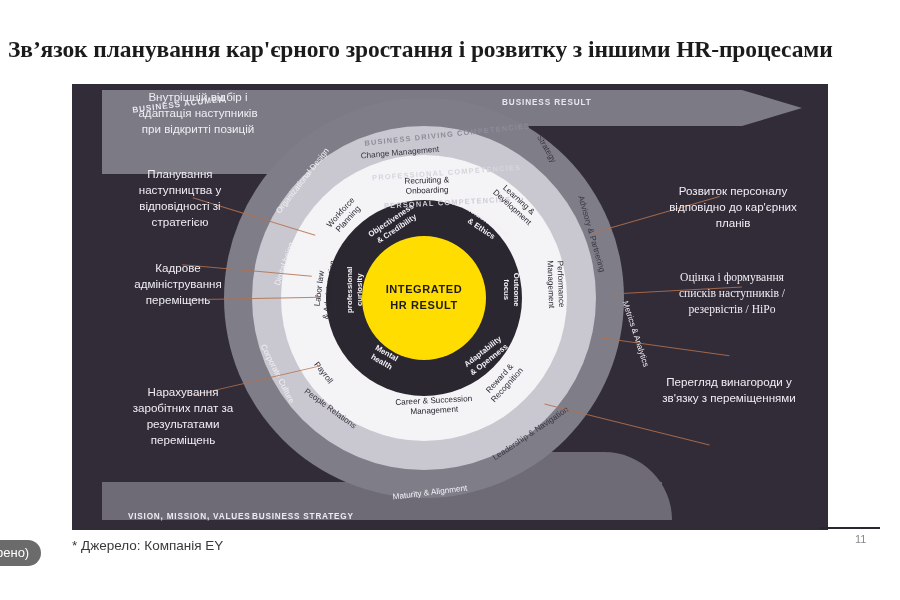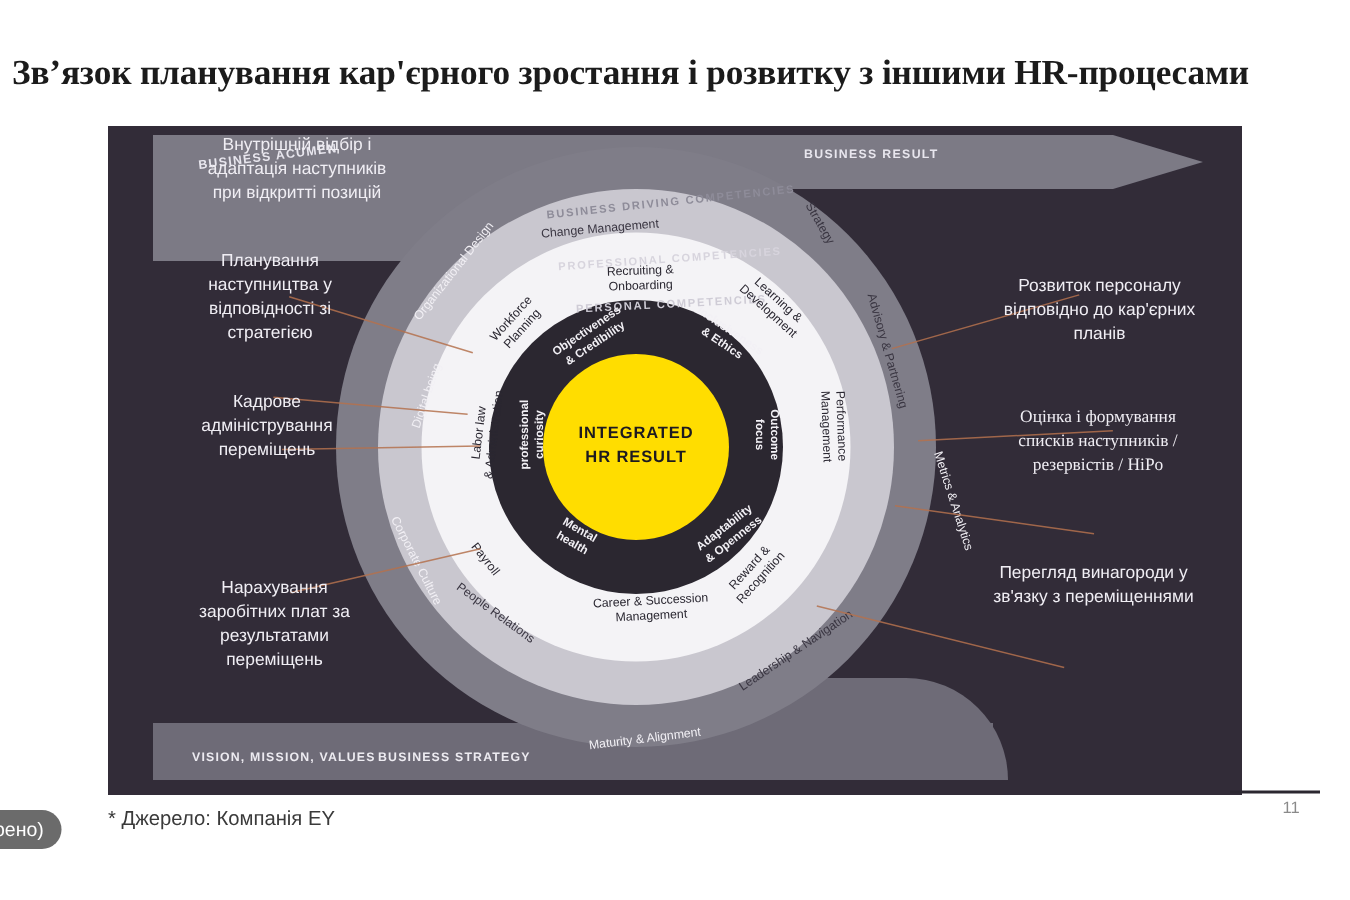--- a/index.html
+++ b/index.html
@@ -42,40 +42,40 @@
   }
   .banner-label {
     position: absolute;
     color: #e8e6ee;
     font-size: 8.2px;
     font-weight: 700;
     letter-spacing: 0.9px;
     white-space: nowrap;
   }
   #ba-label { left: 60px; top: 16px; transform: rotate(-7deg); }
-  #br-label { left: 464px; top: 14px; }
+  #br-label { left: 430px; top: 14px; }
 
   
   .bottom-bar {
     position: absolute; left: 30px; top: 398px; width: 560px; height: 38px;
     background: #6e6b77;
   }
   .bottom-bar-curve {
     position: absolute; left: 300px; top: 368px; width: 300px; height: 68px;
     background: #6e6b77;
     border-radius: 0 150px 0 0;
   }
   .bottom-label {
     position: absolute;
     color: #edebf1;
     font-size: 8.2px;
     font-weight: 700;
     letter-spacing: 0.8px;
     white-space: nowrap;
-    top: 416px;
+    top: 428px;
   }
   #vmv-label { left: 56px; }
   #bs-label { left: 180px; }
 
   
   .ring {
     position: absolute;
     border-radius: 50%;
     left: 50%; top: 50%;
     transform: translate(-50%, -50%);

